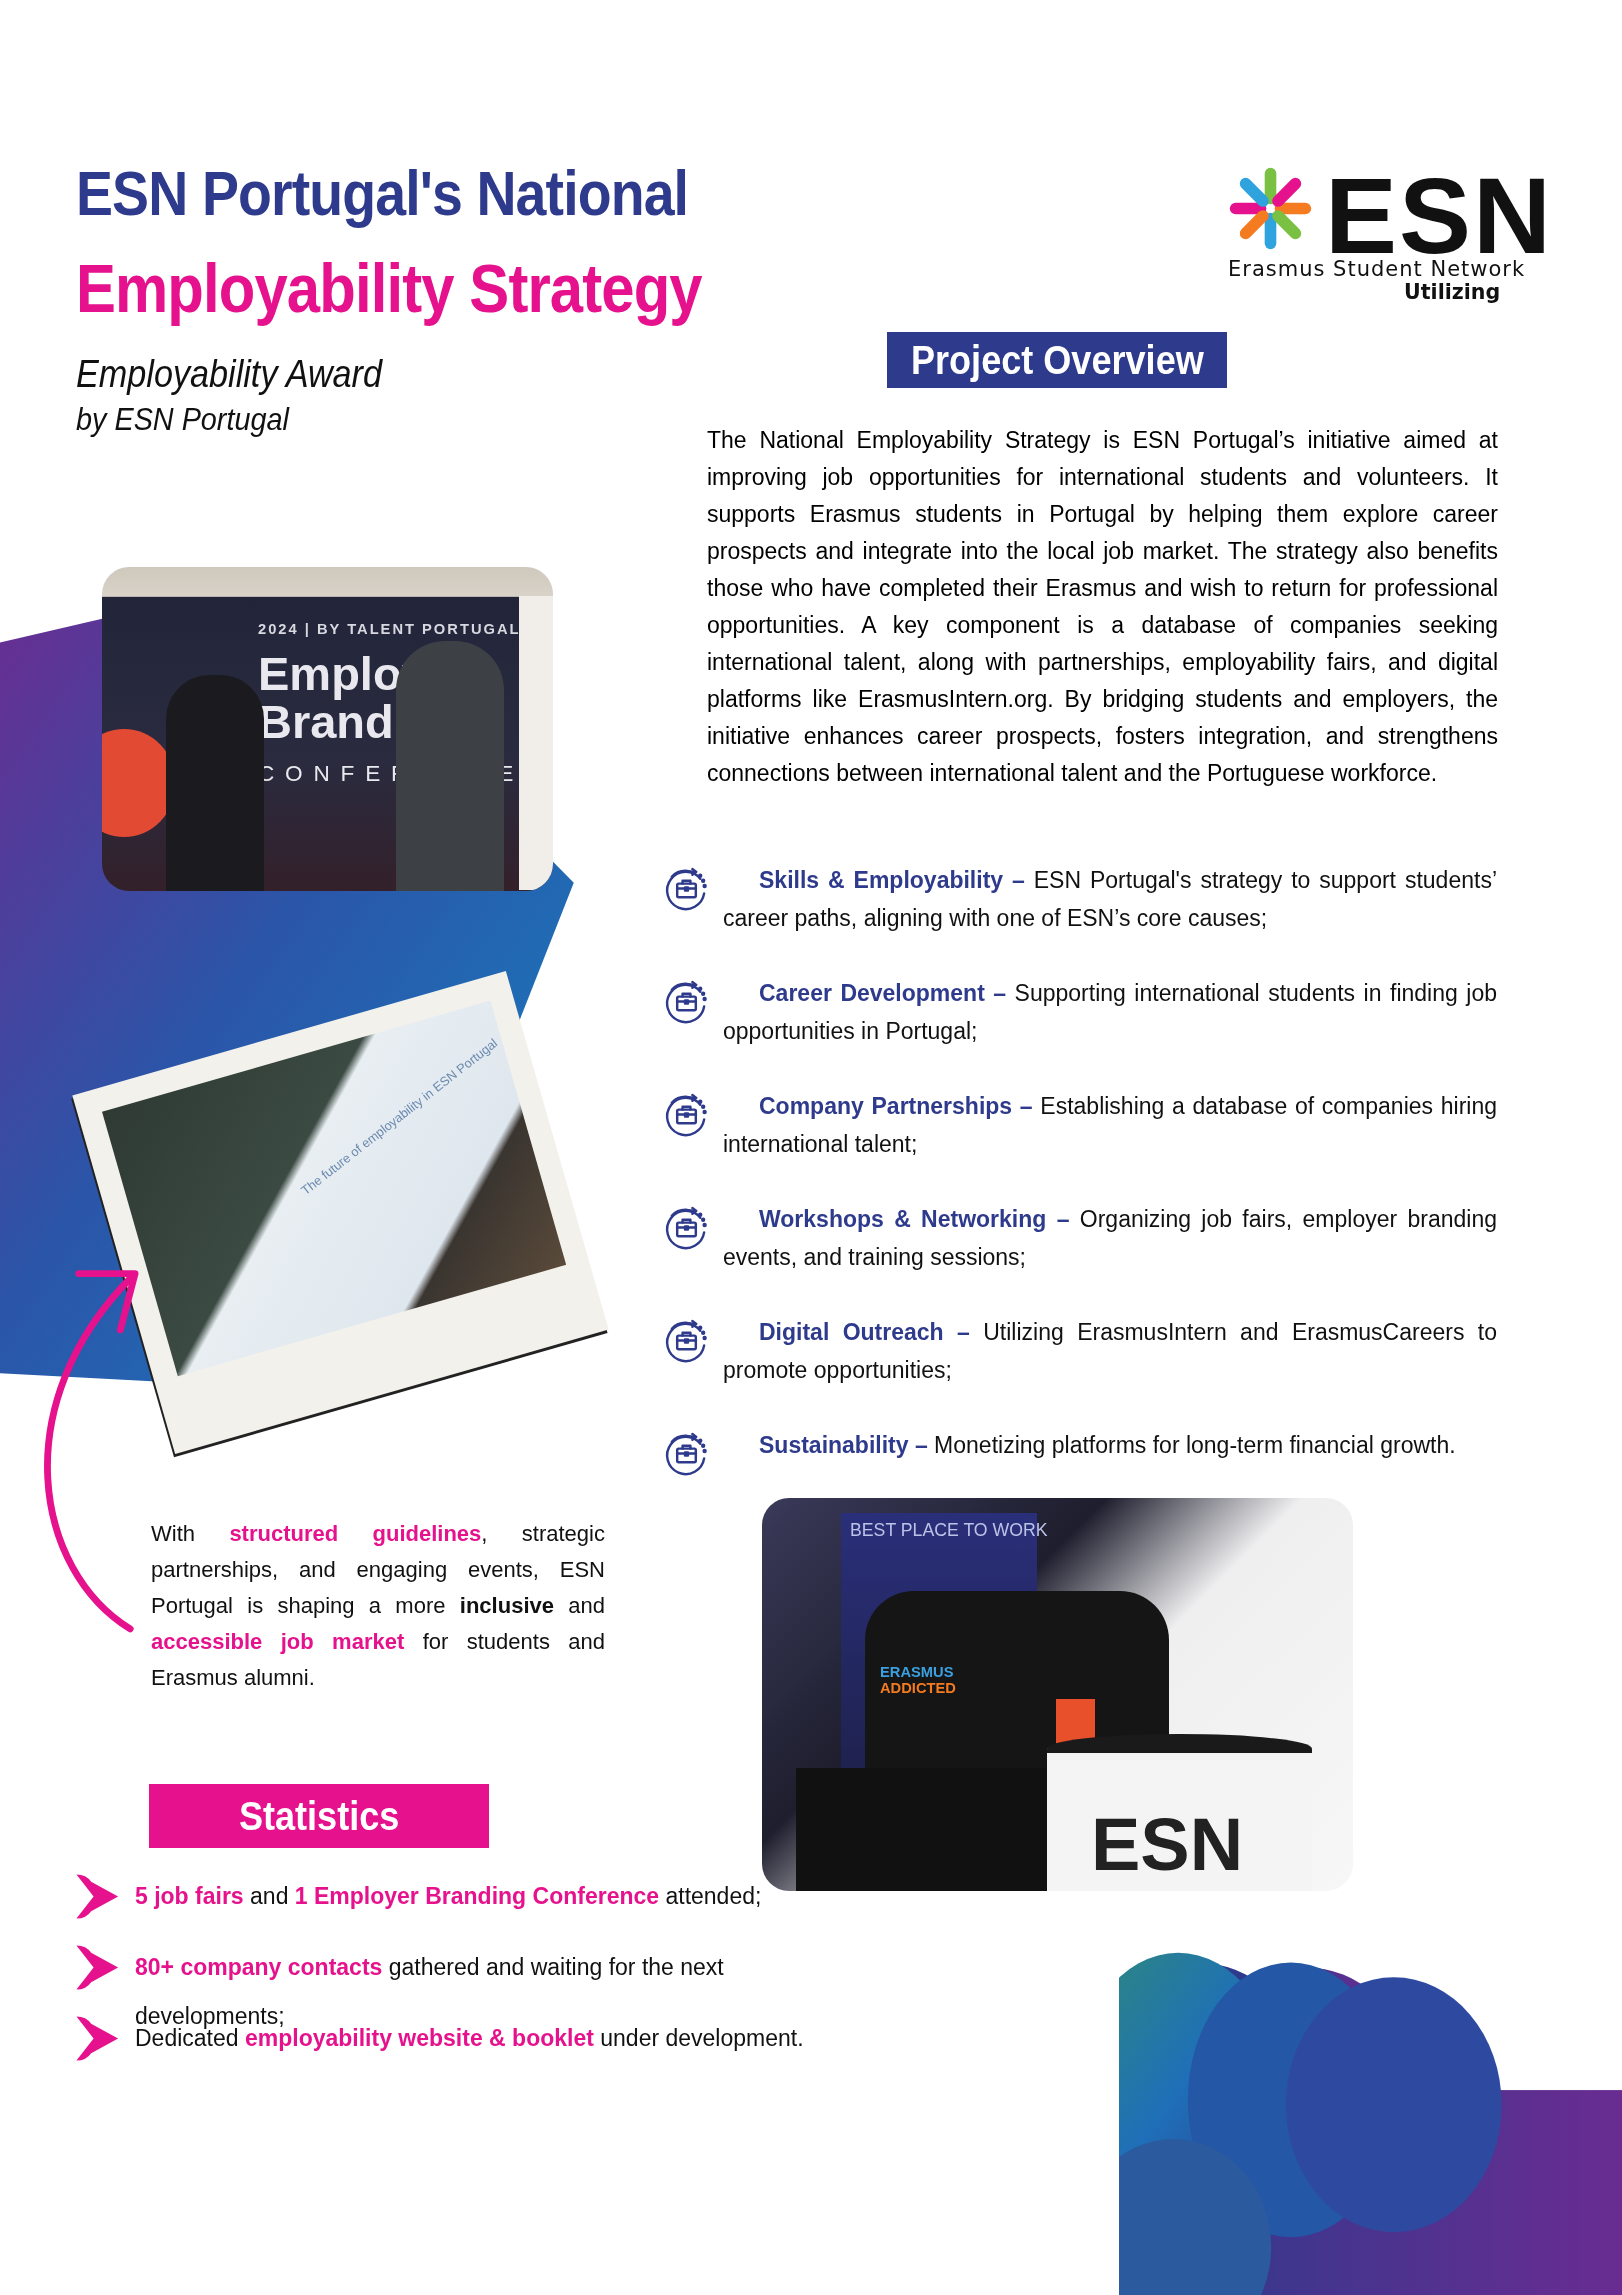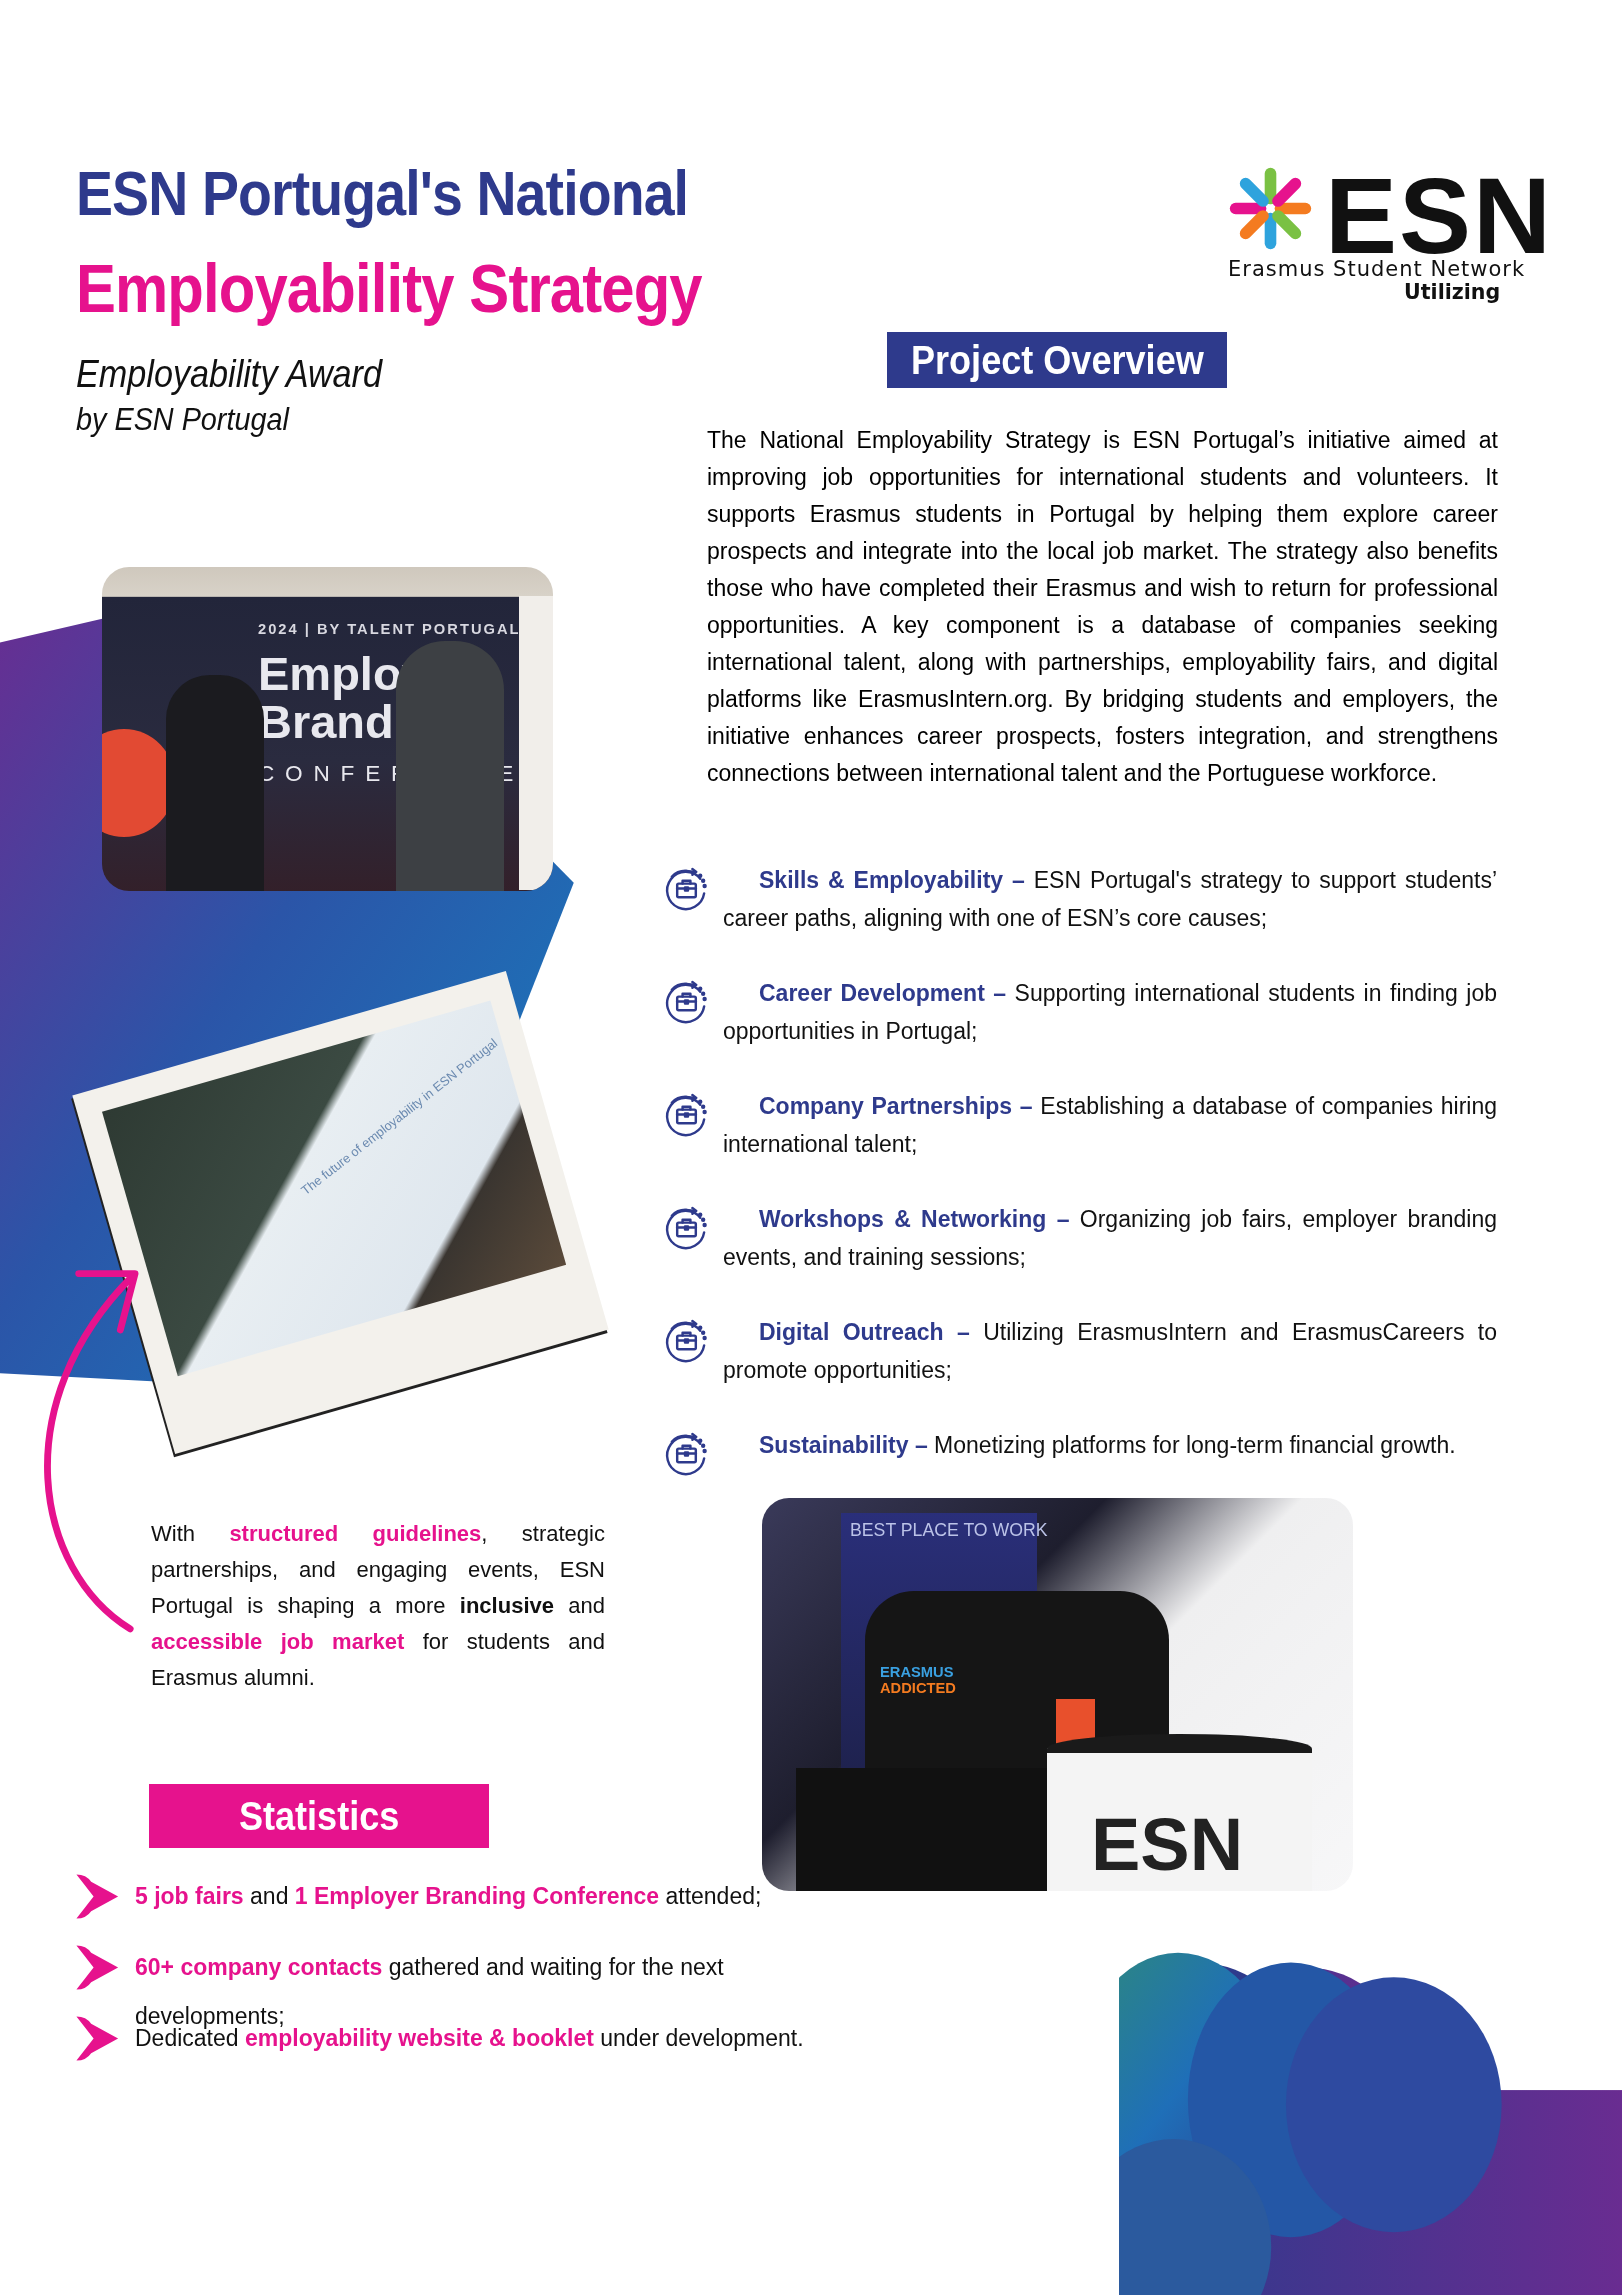--- a/index.html
+++ b/index.html
@@ -198,21 +198,21 @@
   <div class="stat">
     <svg class="chev" viewBox="0 0 100 100">
         <path d="M5 5 Q25 5 35 20 L90 50 L35 80 Q25 95 5 95 L40 50 Z" fill="#e6128d"></path>
       </svg>
     <span class="pink">5 job fairs</span><span> and </span><span class="pink">1 Employer Branding Conference</span><span> attended;</span>
   </div>
   <div class="stat">
     <svg class="chev" viewBox="0 0 100 100">
         <path d="M5 5 Q25 5 35 20 L90 50 L35 80 Q25 95 5 95 L40 50 Z" fill="#e6128d"></path>
       </svg>
-    <span class="pink">60+ company contacts</span><span> gathered and waiting for the next developments;</span>
+    <span class="pink">80+ company contacts</span><span> gathered and waiting for the next developments;</span>
   </div>
   <div class="stat">
     <svg class="chev" viewBox="0 0 100 100">
         <path d="M5 5 Q25 5 35 20 L90 50 L35 80 Q25 95 5 95 L40 50 Z" fill="#e6128d"></path>
       </svg>
     <span>Dedicated </span><span class="pink">employability website &amp; booklet</span><span> under development.</span>
   </div>
 </div>
 
 <svg class="abs bubbles" viewBox="0 0 1027 718">

